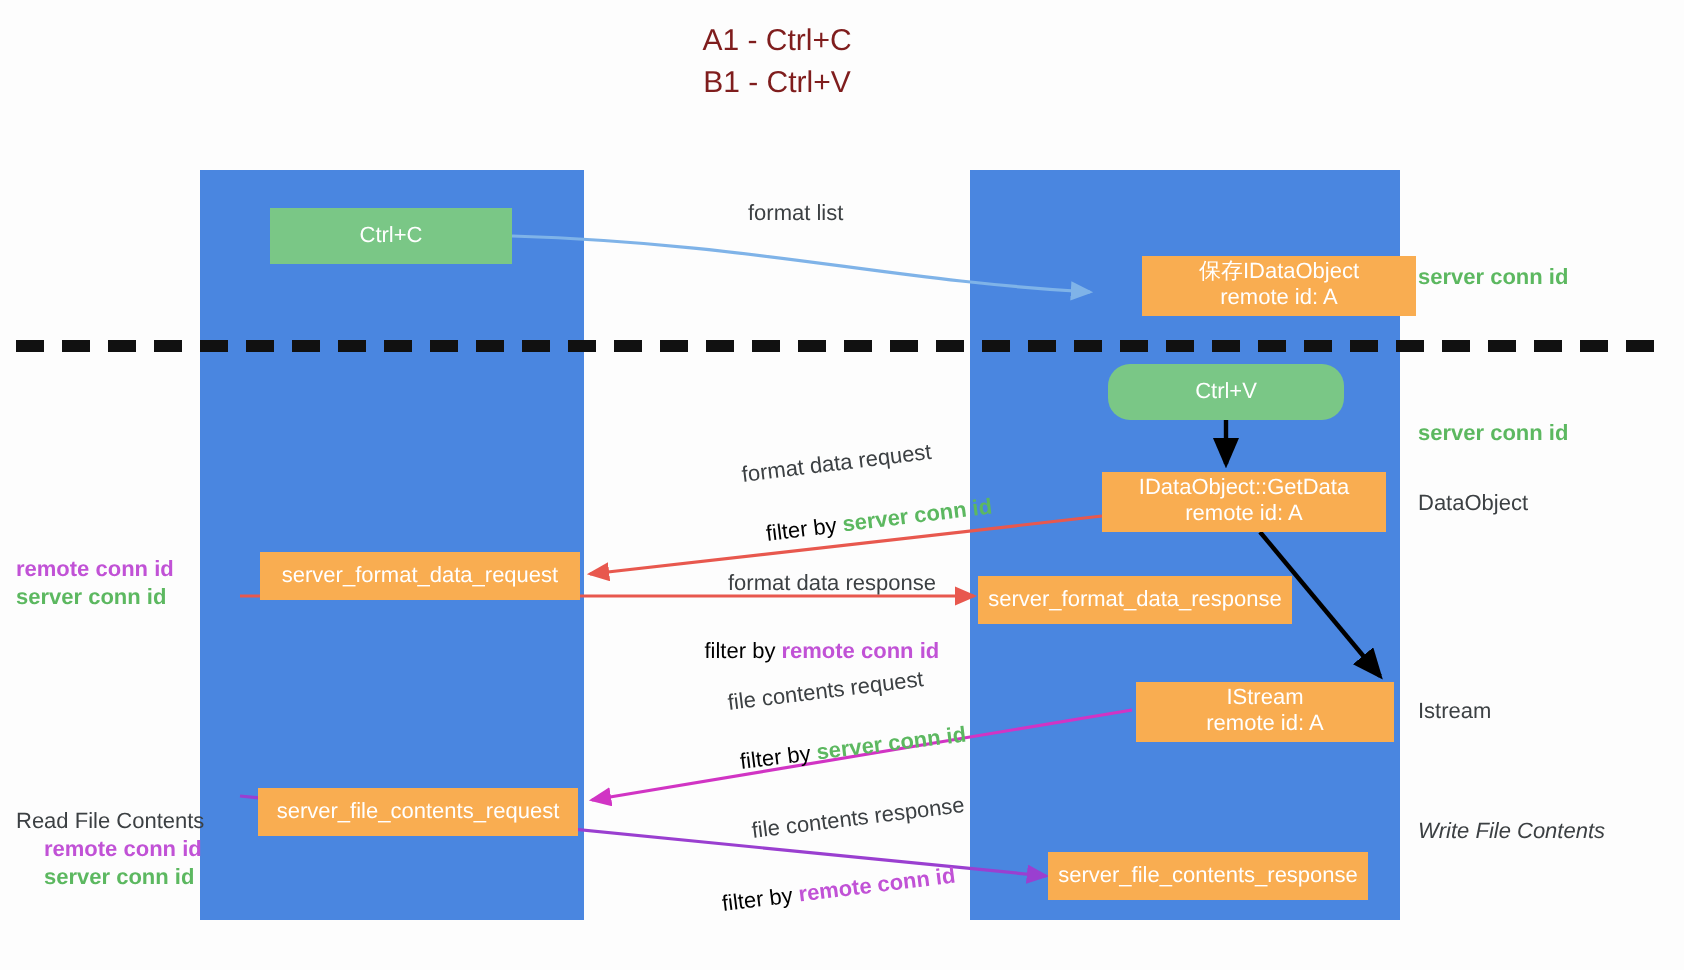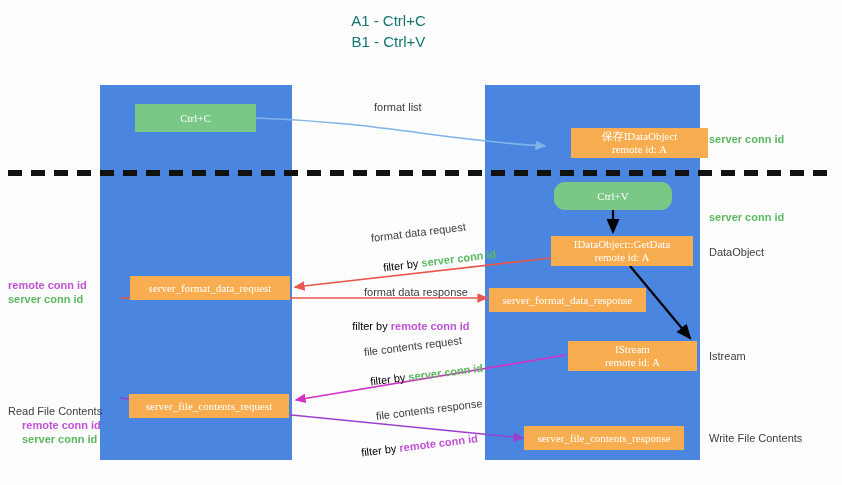--- a/index.html
+++ b/index.html
@@ -16,21 +16,21 @@
     overflow: hidden;
   }
   
   #title {
     position: absolute;
     left: 0;
     top: 10px;
     width: 777px;
     text-align: center;
     font-size: 15px;
-    color: #0f766e;
+    color: #7f1d1d;
     line-height: 21px;
     white-space: pre;
   }
   
   .lane-head {
     position: absolute;
     text-align: center;
     font-size: 11.5px;
     color: #3c4043;
     line-height: 13.5px;
@@ -47,21 +47,20 @@
     box-sizing: border-box;
     display: flex;
     flex-direction: column;
     align-items: center;
     justify-content: center;
     color: #ffffff;
     font-size: 11px;
     line-height: 13px;
     text-align: center;
     white-space: pre;
-    font-family: Liberation Serif, serif;
   }
   .node.green { background: #7ac786; }
   .node.orange { background: #f9ad51; }
   
   .lbl {
     position: absolute;
     font-size: 11px;
     color: #3c4043;
     line-height: 14px;
     white-space: pre;
@@ -193,21 +192,21 @@
 
   <div class="lbl rot-neg" style="left:376px; top:409px;">file contents response</div>
   <div class="two-tone rot-neg" style="left:349px; top:433px;">
     <span>filter by </span><span class="p">remote conn id</span>
   </div>
 
   <div class="lbl green-t" style="left:709px; top:132px;">server conn id</div>
   <div class="lbl green-t" style="left:709px; top:210px;">server conn id</div>
   <div class="lbl" style="left:709px; top:245px;">DataObject</div>
   <div class="lbl" style="left:709px; top:349px;">Istream</div>
-  <div class="lbl" style="left:709px; top:431px;">Write File Contents</div>
+  <div class="lbl" style="left:709px; top:409px;font-style:italic;">Write File Contents</div>
 
   <div style="position:absolute; left:8px; top:278px;">
     <div class="lbl purple-t" style="position:static;">remote conn id</div>
     <div class="lbl green-t" style="position:static;">server conn id</div>
   </div>
 
   <div style="position:absolute; left:8px; top:392px;margin-top:12px;">
     <div class="lbl" style="position:static;">Read File Contents</div>
     <div class="lbl purple-t" style="position:static; margin-left:14px;">remote conn id</div>
     <div class="lbl green-t" style="position:static; margin-left:14px;">server conn id</div>

